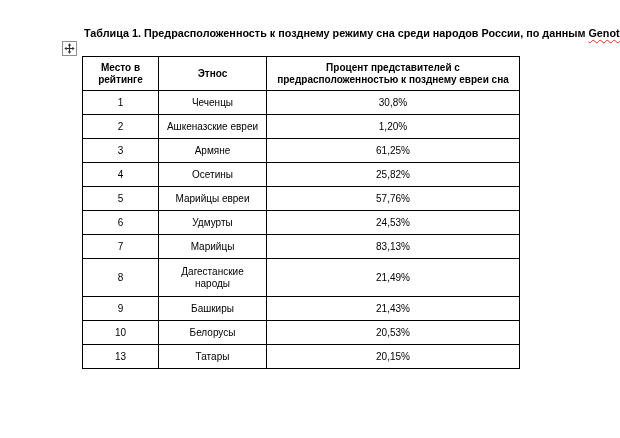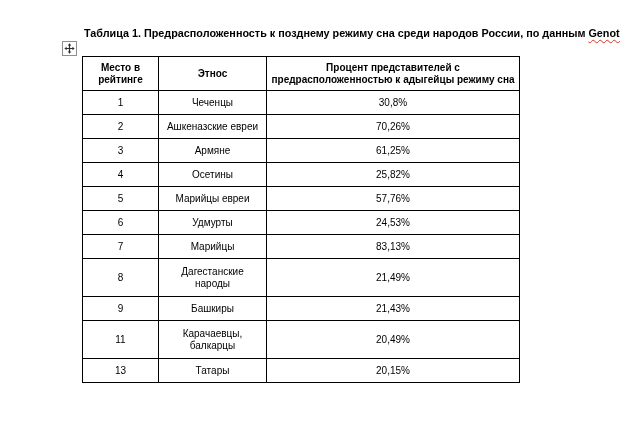--- a/index.html
+++ b/index.html
@@ -83,33 +83,33 @@
     <col style="width:76px">
     <col style="width:108px">
     <col style="width:253px">
   </colgroup>
   <thead>
     <tr class="hdr">
       <th>Место в
 рейтинге</th>
       <th>Этнос</th>
       <th>Процент представителей с
-предрасположенностью к адыгейцы режиму сна</th>
+предрасположенностью к позднему евреи сна</th>
     </tr>
   </thead>
   <tbody>
     <tr class="h-s">
       <td>1</td>
       <td>Чеченцы</td>
       <td>30,8%</td>
     </tr>
     <tr class="h-s">
       <td>2</td>
       <td>Ашкеназские евреи</td>
-      <td>70,26%</td>
+      <td>1,20%</td>
     </tr>
     <tr class="h-s">
       <td>3</td>
       <td>Армяне</td>
       <td>61,25%</td>
     </tr>
     <tr class="h-s">
       <td>4</td>
       <td>Осетины</td>
       <td>25,82%</td>
@@ -133,25 +133,24 @@
       <td>8</td>
       <td>Дагестанские
 народы</td>
       <td>21,49%</td>
     </tr>
     <tr class="h-s">
       <td>9</td>
       <td>Башкиры</td>
       <td>21,43%</td>
     </tr>
-    <tr class="h-d">
-      <td>11</td>
-      <td>Карачаевцы,
-балкарцы</td>
-      <td>20,49%</td>
+    <tr class="h-s">
+      <td>10</td>
+      <td>Белорусы</td>
+      <td>20,53%</td>
     </tr>
     <tr class="h-s">
       <td>13</td>
       <td>Татары</td>
       <td>20,15%</td>
     </tr>
   </tbody>
 </table>
 
 </body></html>

